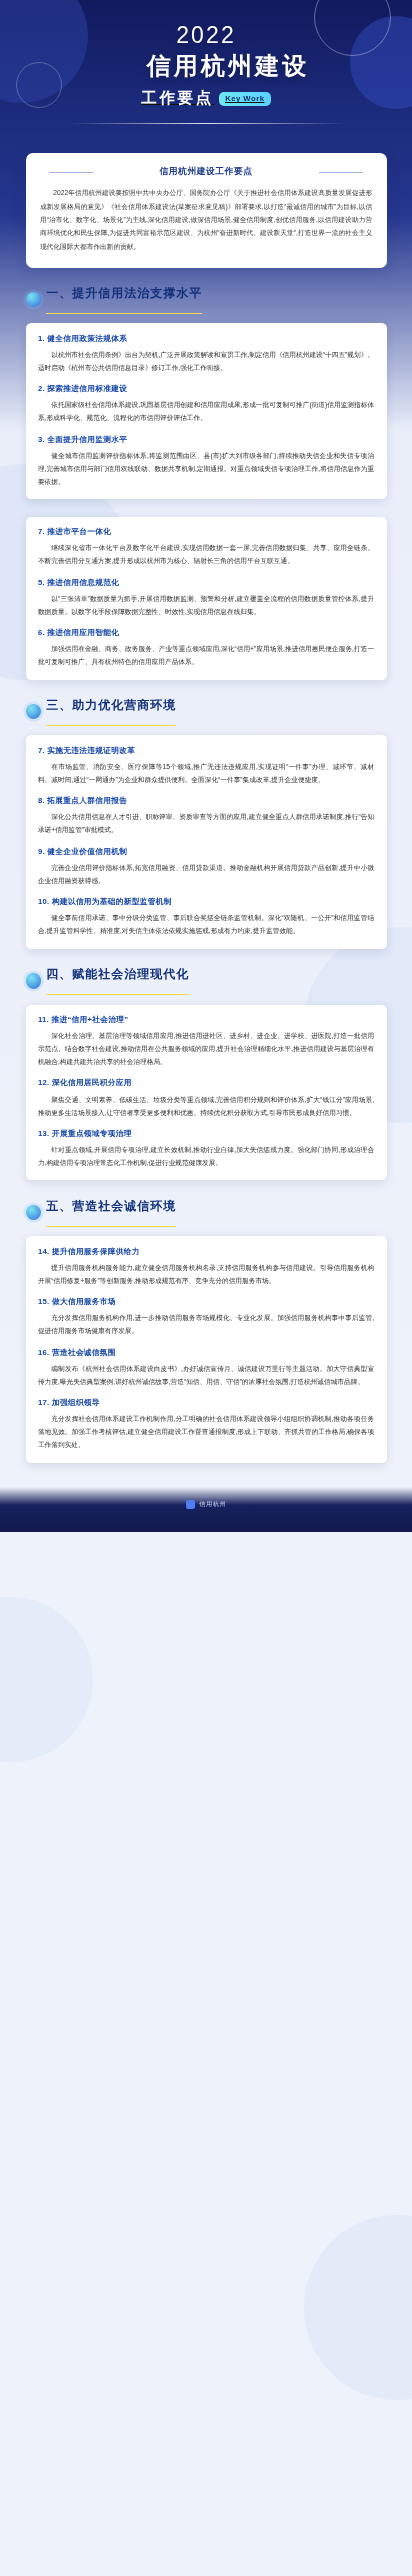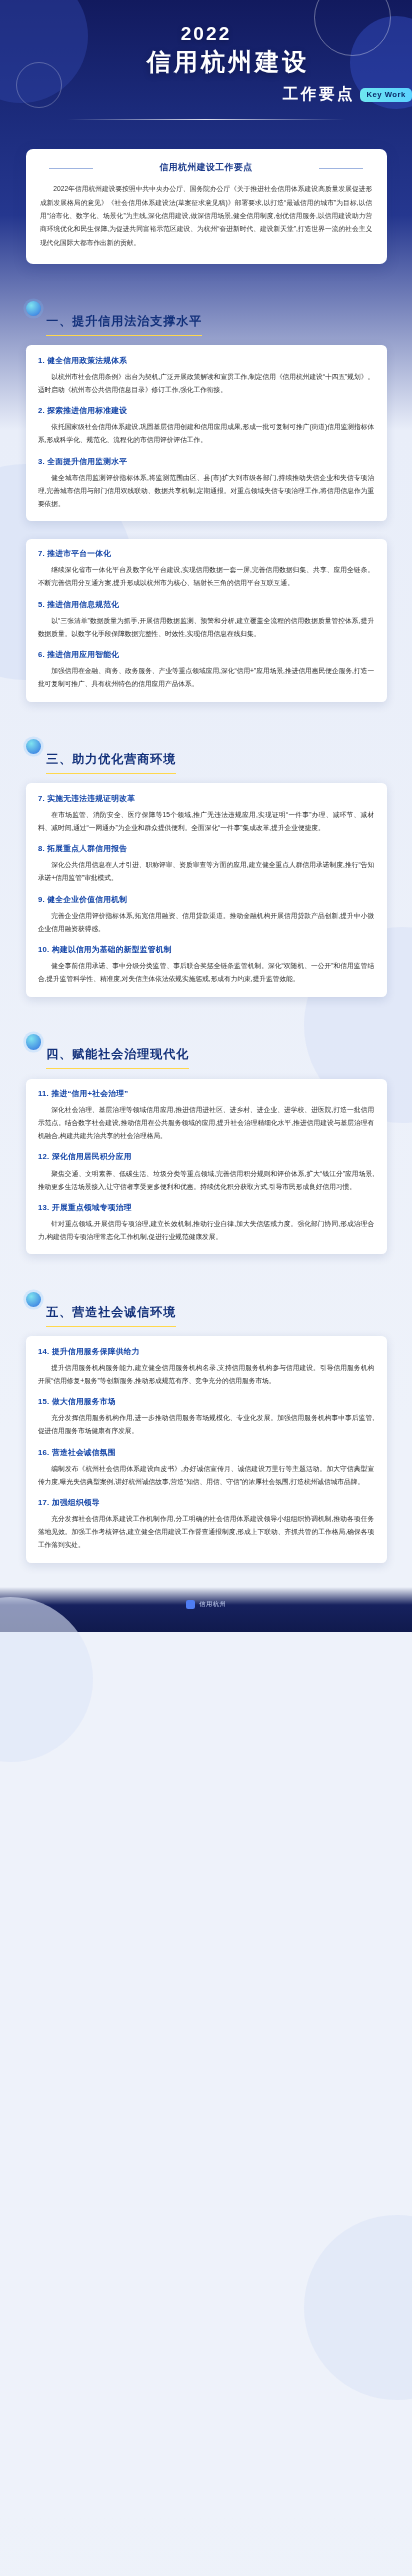--- a/index.html
+++ b/index.html
@@ -29,33 +29,33 @@
   .r1 { width:77px;height:77px; right:20.6px; top:-20.6px; }
   .r2 { width:46px;height:46px; left:15.5px; top:62px; border-color:rgba(255,255,255,.25); }
 
   
   .header {
     position: relative;
     padding: 24px 0 15.5px;
     text-align: center;
   }
   .hdr-year {
-    font-size: 19px; font-weight: bold; color:#fff;
+    font-size: 23px; font-weight: normal; color:#fff;
     letter-spacing: 2.1px; line-height: 1;
     text-shadow: 0 1px 5.2px rgba(0,0,0,.25);
   }
   .hdr-main {
     margin-top: 4.1px;
     font-size: 24px; font-weight: bold; color:#ffffff;
     letter-spacing: 3.1px; line-height: 1.25;
     text-shadow: 0 1.5px 6.2px rgba(0,0,0,.3);
     padding-left: 44px;
   }
   .hdr-sub-wrap {
-    margin-top: 7.2px; display:flex; align-items:center; justify-content:flex-end; gap:5.2px;
+    margin-top: 7.2px; display:flex; align-items:center; justify-content:center; gap:5.2px;text-decoration:underline;
   }
   .hdr-sub {
     font-size: 15.5px; font-weight:bold; color:#ffffff; letter-spacing:2.6px;
   }
   .hdr-badge {
     background: linear-gradient(90deg,#6ee7f0,#5ad1ff);
     color:#0b2c6b; font-size:7.7px; font-weight:bold;
     padding: 2.6px 6.2px; border-radius: 5px; letter-spacing:0.5px;
   }
   .hdr-rule { width: 278px; height:1px; margin: 13.4px auto 0; background: linear-gradient(90deg,rgba(255,255,255,0),rgba(255,255,255,.85),rgba(255,255,255,0)); }
@@ -88,21 +88,21 @@
     margin-bottom: 9.3px;
   }
   .sec-dot {
     width: 15.5px; height:15.5px; border-radius:50%;
     background: radial-gradient(circle at 35% 30%, #7fe3ef, #2f6fe0);
     box-shadow: 0 0 0 2.6px rgba(120,190,255,.22);
     flex: 0 0 auto;
   }
   .sec-title {
     font-size: 12px; font-weight:bold; color:#12307a; letter-spacing:1px;
-    border-bottom: 1.5px solid #ffd84d; padding-bottom: 5px; margin-top: 32px;
+    border-bottom: 1.5px solid #ffd84d; padding-bottom: 11px;
   }
   .card {
     background:#fff; border-radius: 5.2px;
     box-shadow: 0 2.1px 9.3px rgba(20,40,110,.12);
     padding: 10.3px 12.4px 11.3px;
   }
   .item { margin-bottom: 10.3px; }
   .item:last-child { margin-bottom: 0; }
   .item-title {
     font-size: 7.7px; font-weight:bold; color:#1546a8; margin-bottom: 4.1px; letter-spacing:0.3px;

